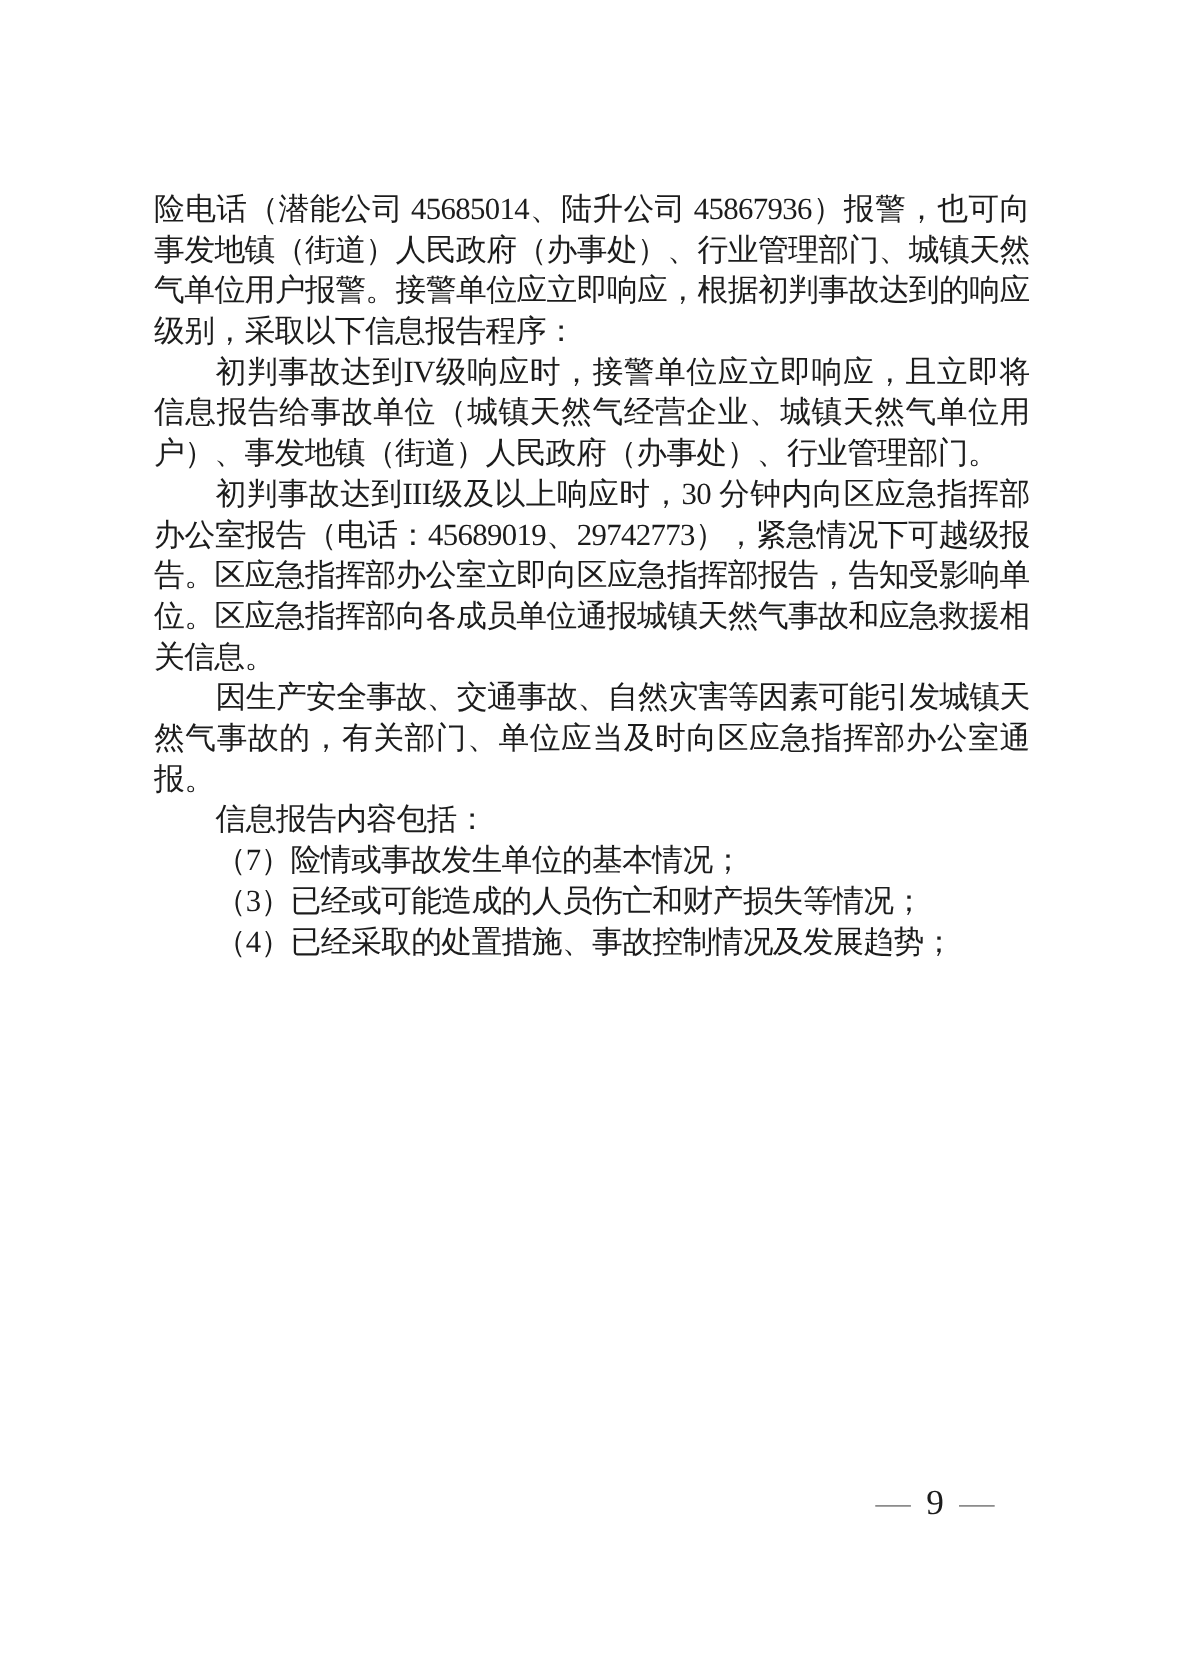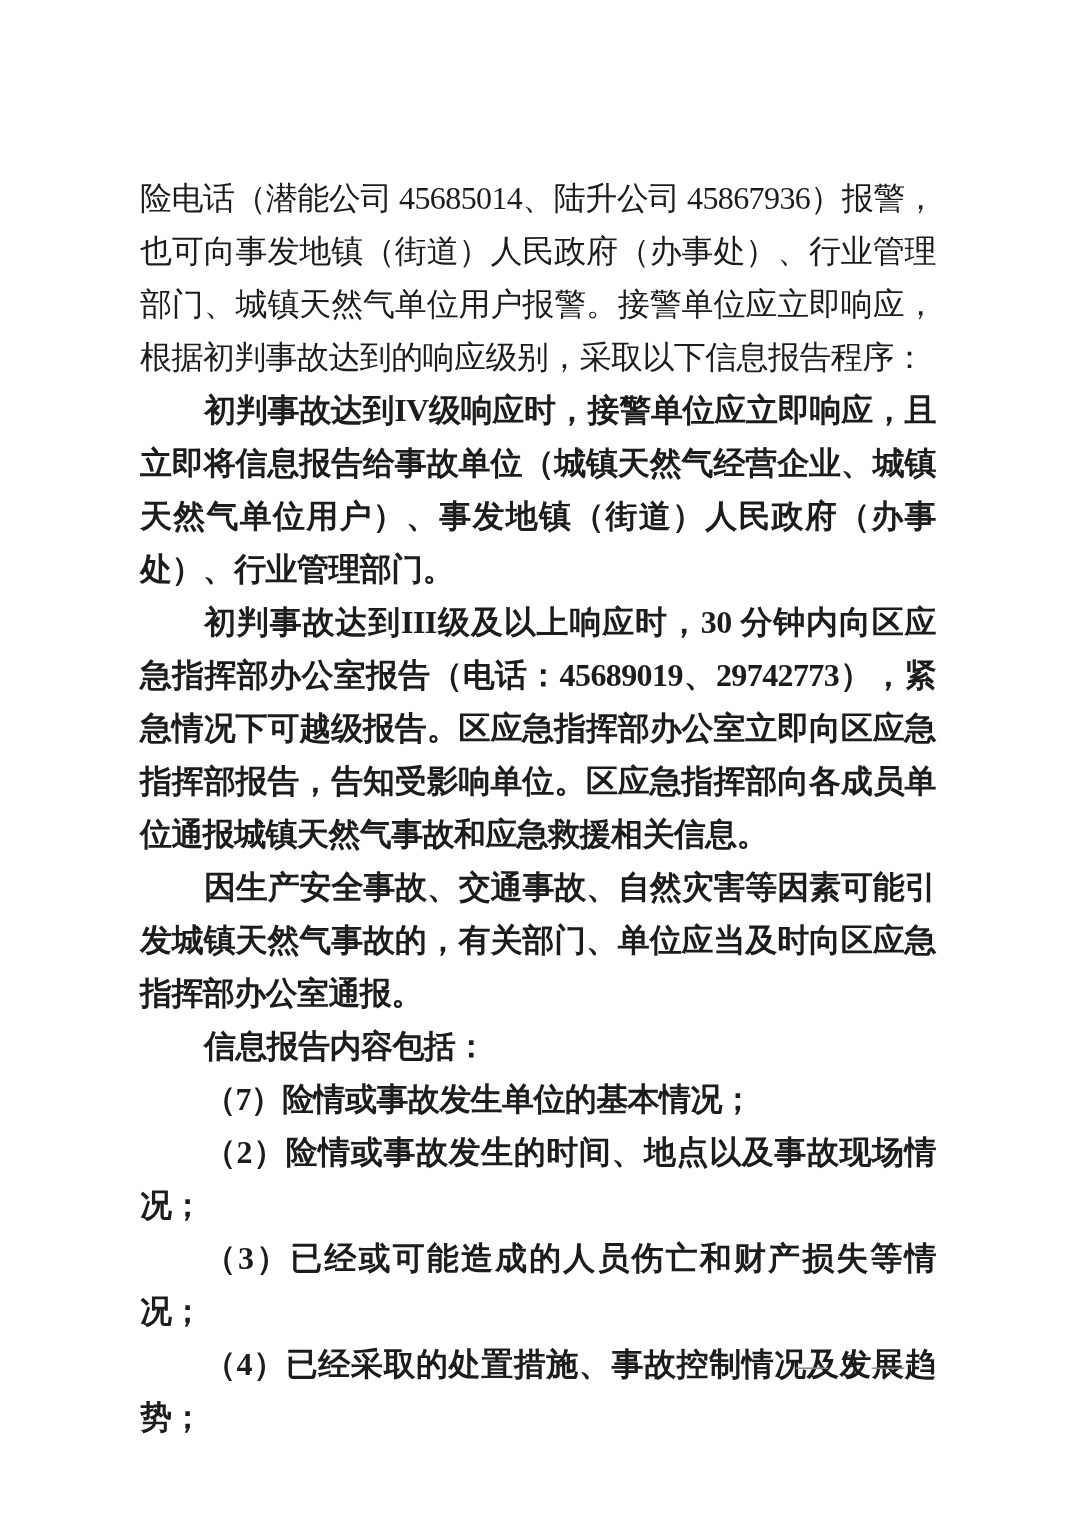--- a/index.html
+++ b/index.html
@@ -14,33 +14,32 @@
     background: #ffffff;
     overflow: hidden;
     font-family: "Liberation Serif", "DejaVu Serif", serif;
     color: #1c1c1c;
   }
   .doc-body {
     position: absolute;
     left: 140px;
     top: 172px;
     width: 796px;
-    font-size: 32px;
-    line-height: 53px;
+    font-size: 28px;
+    line-height: 37px;
     letter-spacing: -0.6px;
     text-align: justify;
     text-justify: inter-character;
   }
   .doc-body p {
     margin: 0;
     padding: 0;
   }
   p.indent {
     text-indent: 2em;
-    font-weight: bold;
   }
   p.oneline {
     white-space: nowrap;
   }
   .footer {
     position: absolute;
     top: 1345px;
     right: 170px;
     font-size: 32px;
     line-height: 40px;
@@ -59,21 +58,20 @@
 
 <div class="page">
 
   <div class="doc-body">
     <p class="no-indent">险电话（潜能公司 45685014、陆升公司 45867936）报警，也可向事发地镇（街道）人民政府（办事处）、行业管理部门、城镇天然气单位用户报警。接警单位应立即响应，根据初判事故达到的响应级别，采取以下信息报告程序：</p>
     <p class="indent">初判事故达到IV级响应时，接警单位应立即响应，且立即将信息报告给事故单位（城镇天然气经营企业、城镇天然气单位用户）、事发地镇（街道）人民政府（办事处）、行业管理部门。</p>
     <p class="indent">初判事故达到III级及以上响应时，30 分钟内向区应急指挥部办公室报告（电话：45689019、29742773），紧急情况下可越级报告。区应急指挥部办公室立即向区应急指挥部报告，告知受影响单位。区应急指挥部向各成员单位通报城镇天然气事故和应急救援相关信息。</p>
     <p class="indent">因生产安全事故、交通事故、自然灾害等因素可能引发城镇天然气事故的，有关部门、单位应当及时向区应急指挥部办公室通报。</p>
     <p class="indent">信息报告内容包括：</p>
     <p class="indent">（7）险情或事故发生单位的基本情况；</p>
-    <p class="indent">（2）险情或事故发生的时间、地点以及事故现场情况；</p>
     <p class="indent">（3）已经或可能造成的人员伤亡和财产损失等情况；</p>
     <p class="indent">（4）已经采取的处置措施、事故控制情况及发展趋势；</p>
   </div>
 
   <div class="footer">
     <span class="dash">—</span><span class="num">9</span><span class="dash">—</span>
   </div>
 
 </div>
 

